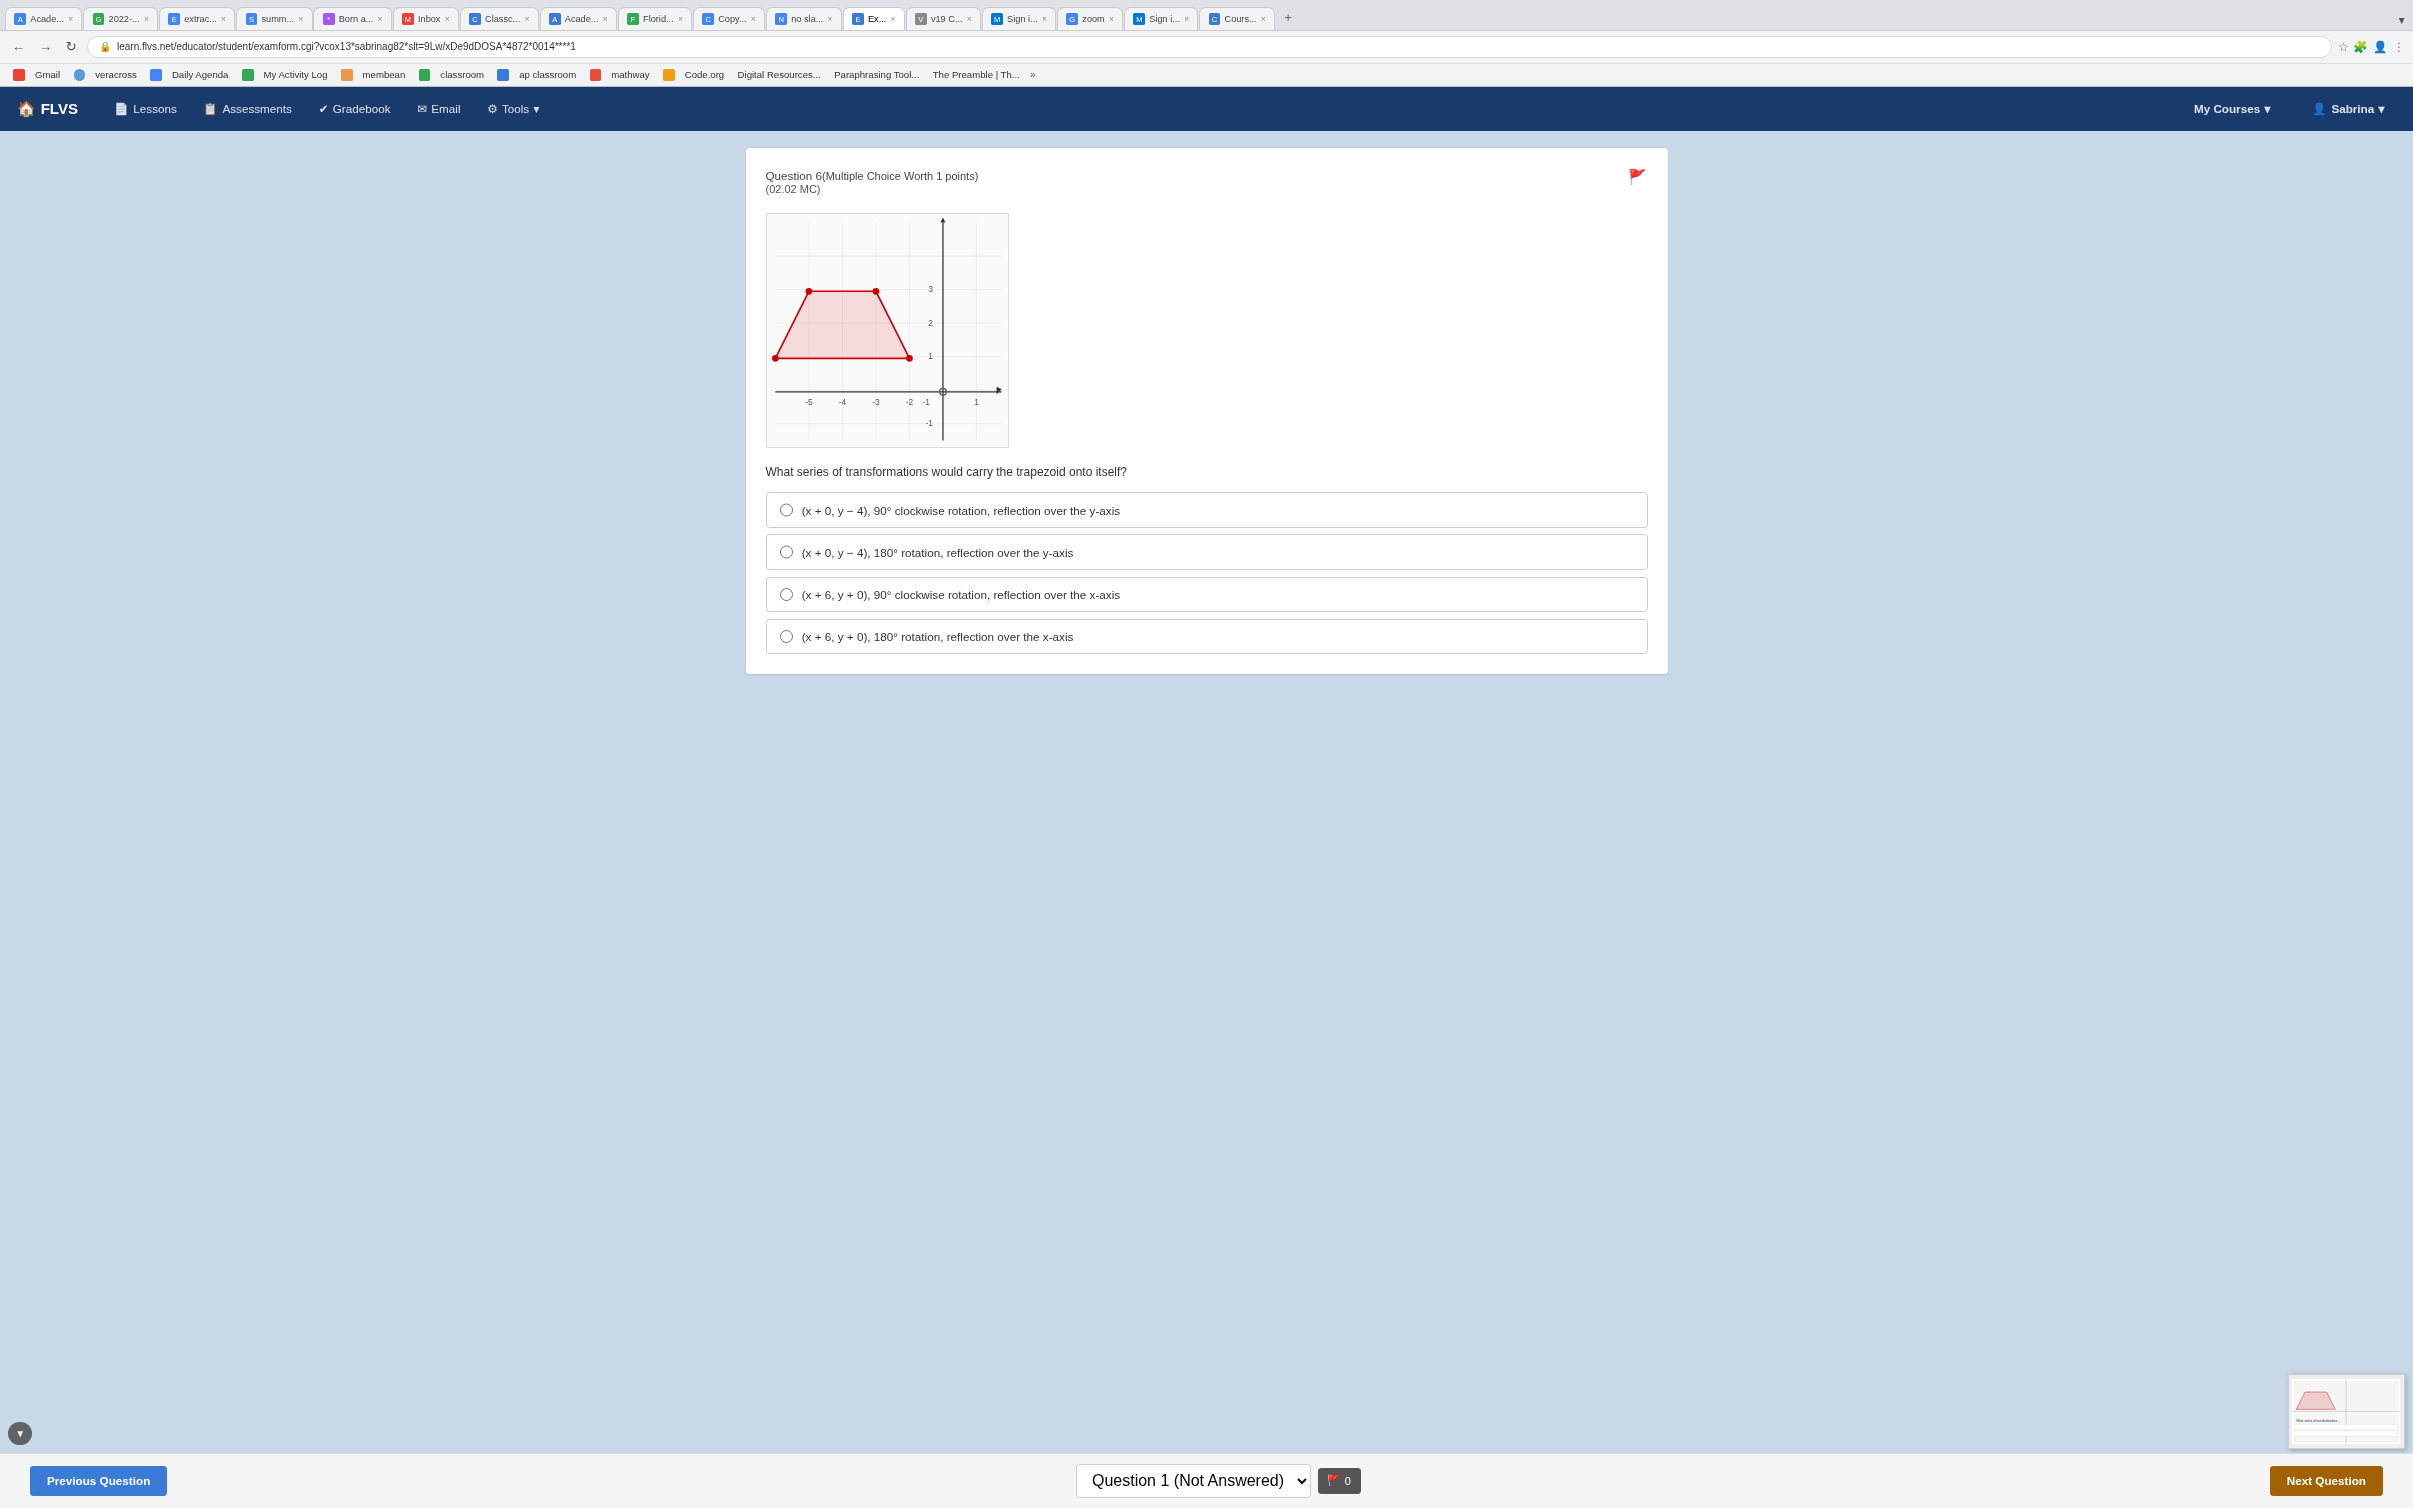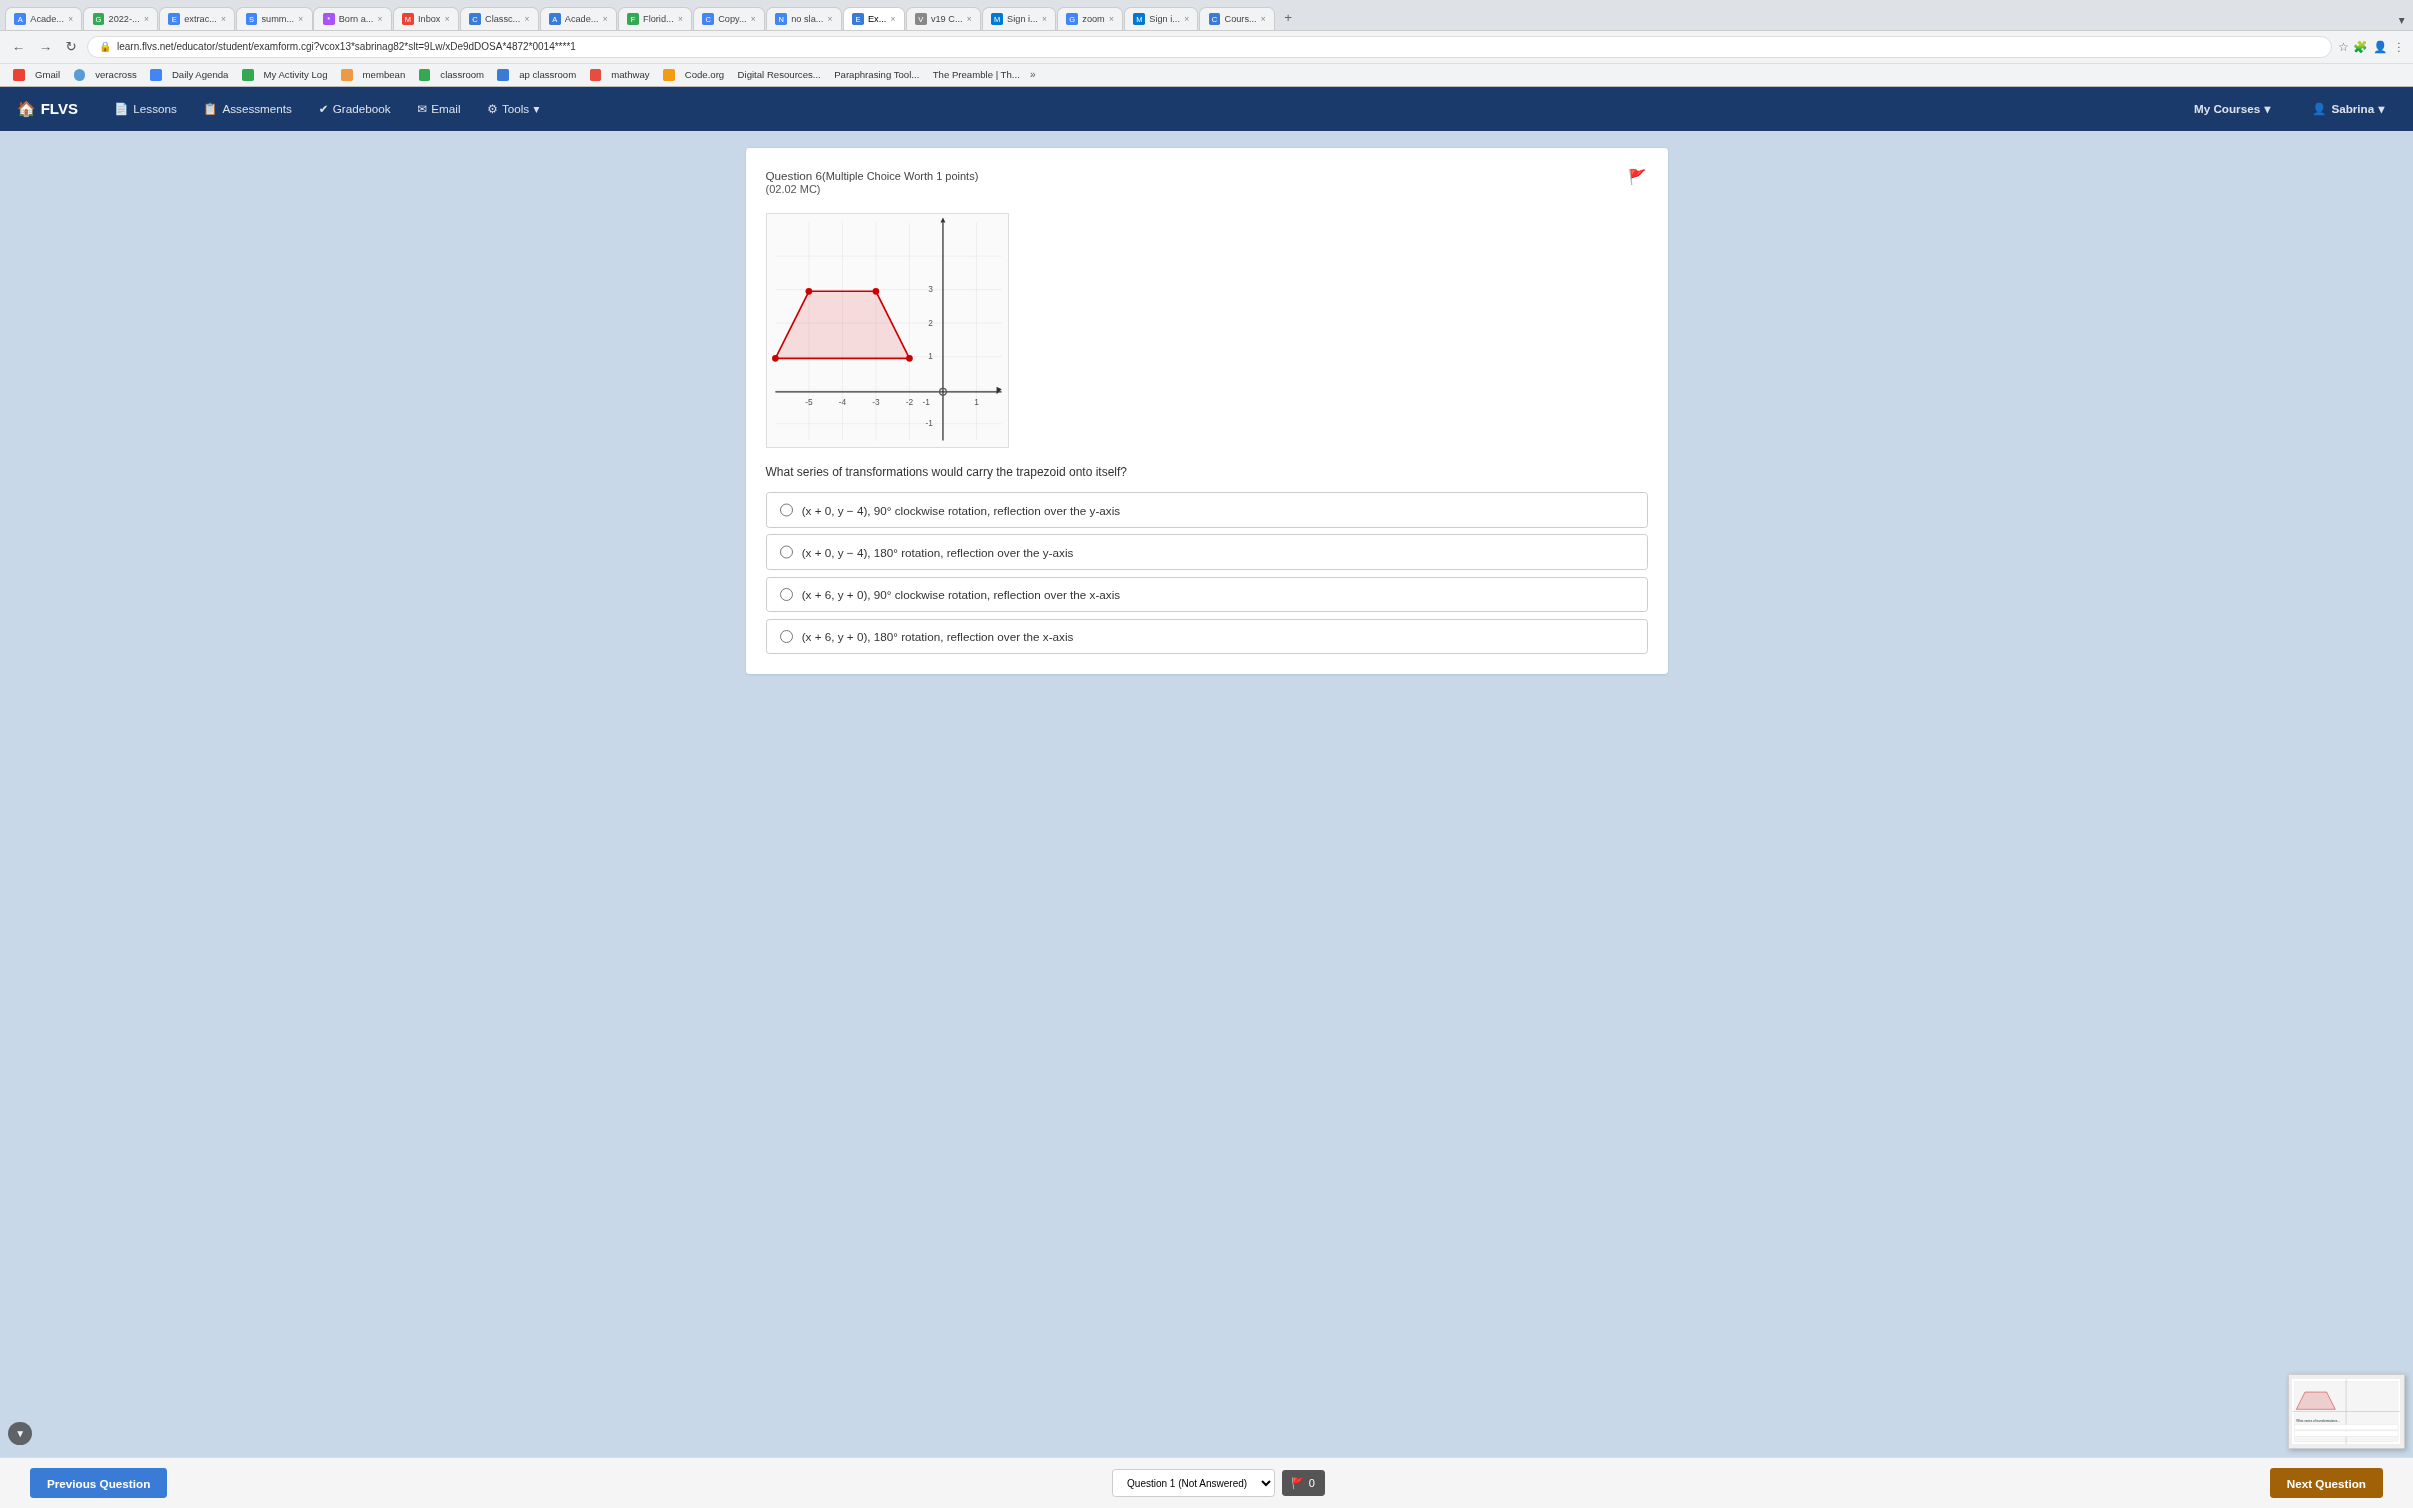--- a/index.html
+++ b/index.html
@@ -52,21 +52,21 @@
     
     .answer-choices { display: flex; flex-direction: column; gap: 6.7px; border-radius: 10px; }
     .answer-option { border: 0.8px solid #ccc; border-radius: 3.4px; padding: 10px 13.4px; cursor: pointer; display: flex; align-items: center; gap: 8.4px; font-size: 11.7px; color: #333; }
     .answer-option input[type="radio"] { width: 13.4px; height: 13.4px; cursor: pointer; flex-shrink: 0; }
 
     
     .bottom-nav { background: #f5f5f5; border-top: 0.8px solid #ddd; padding: 10px 30px; display: flex; align-items: center; justify-content: space-between; position: fixed; bottom: 0; left: 0; right: 0; z-index: 100; }
     .btn-prev { background: #3a7bd5; color: white; border: none; padding: 8.4px 17px; border-radius: 3.4px; cursor: pointer; font-size: 11.7px; font-weight: bold; }
     .btn-next { background: #a16207; color: white; border: none; padding: 8.4px 17px; border-radius: 3.4px; cursor: pointer; font-size: 11.7px; font-weight: bold; }
     .question-selector { display: flex; align-items: center; gap: 6.7px; }
-    .question-dropdown { padding: 6.7px 10px; border: 0.8px solid #ccc; border-radius: 3.4px; font-size: 10px; background: white; cursor: pointer; }
+    .question-dropdown { padding: 6.7px 10px; border: 0.8px solid #ccc; border-radius: 3.4px; font-size: 16px; background: white; cursor: pointer; text-align: right; }
     .flag-count-btn { background: #555; color: white; border: none; padding: 6.7px 10px; border-radius: 3.4px; cursor: pointer; font-size: 11px; display: flex; align-items: center; gap: 3.4px; }
 
     
     .thumbnail-overlay { position: fixed; bottom: 59px; right: 8.4px; width: 117px; height: 75px; background: white; border: 0.8px solid #ccc; box-shadow: 1.7px 1.7px 5px rgba(0,0,0,0.2); border-radius: 1.7px; overflow: hidden; }
 
     
     svg text { font-family: Arial, sans-serif; }
 
     
     .scroll-indicator { position: fixed; left: 8.4px; bottom: 63px; background: #333; color: white; border-radius: 50%; width: 23.5px; height: 23.5px; display: flex; align-items: center; justify-content: center; font-size: 10px; cursor: pointer; opacity: 0.7; }

